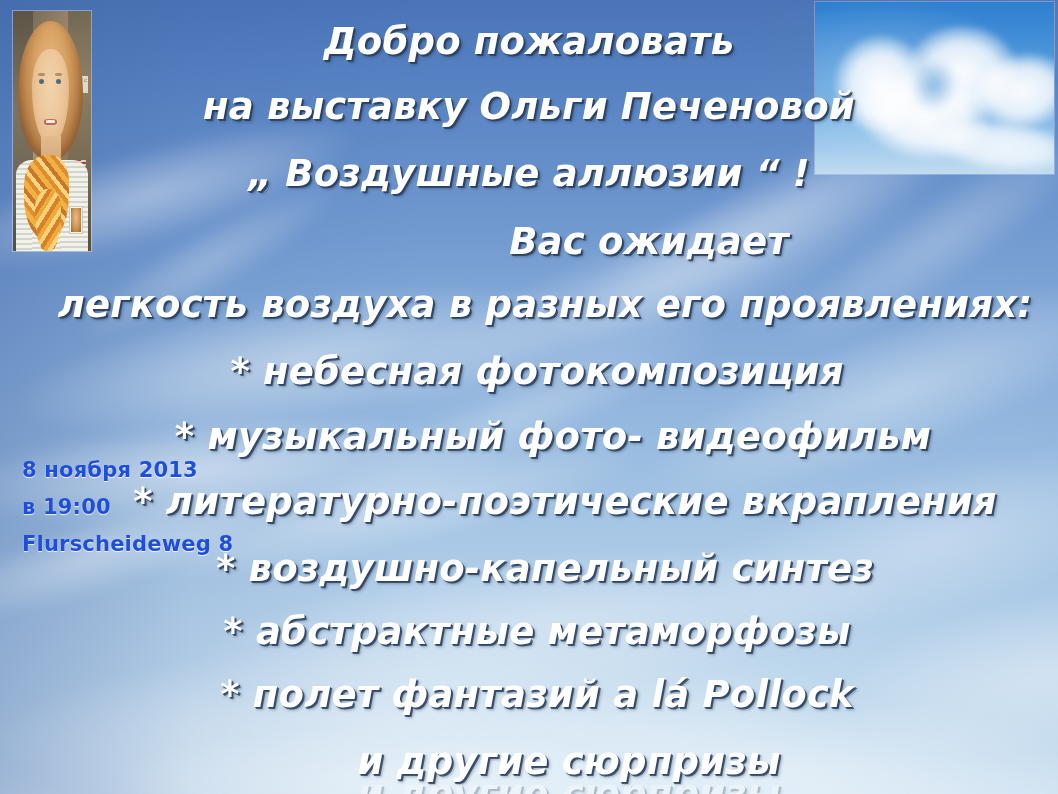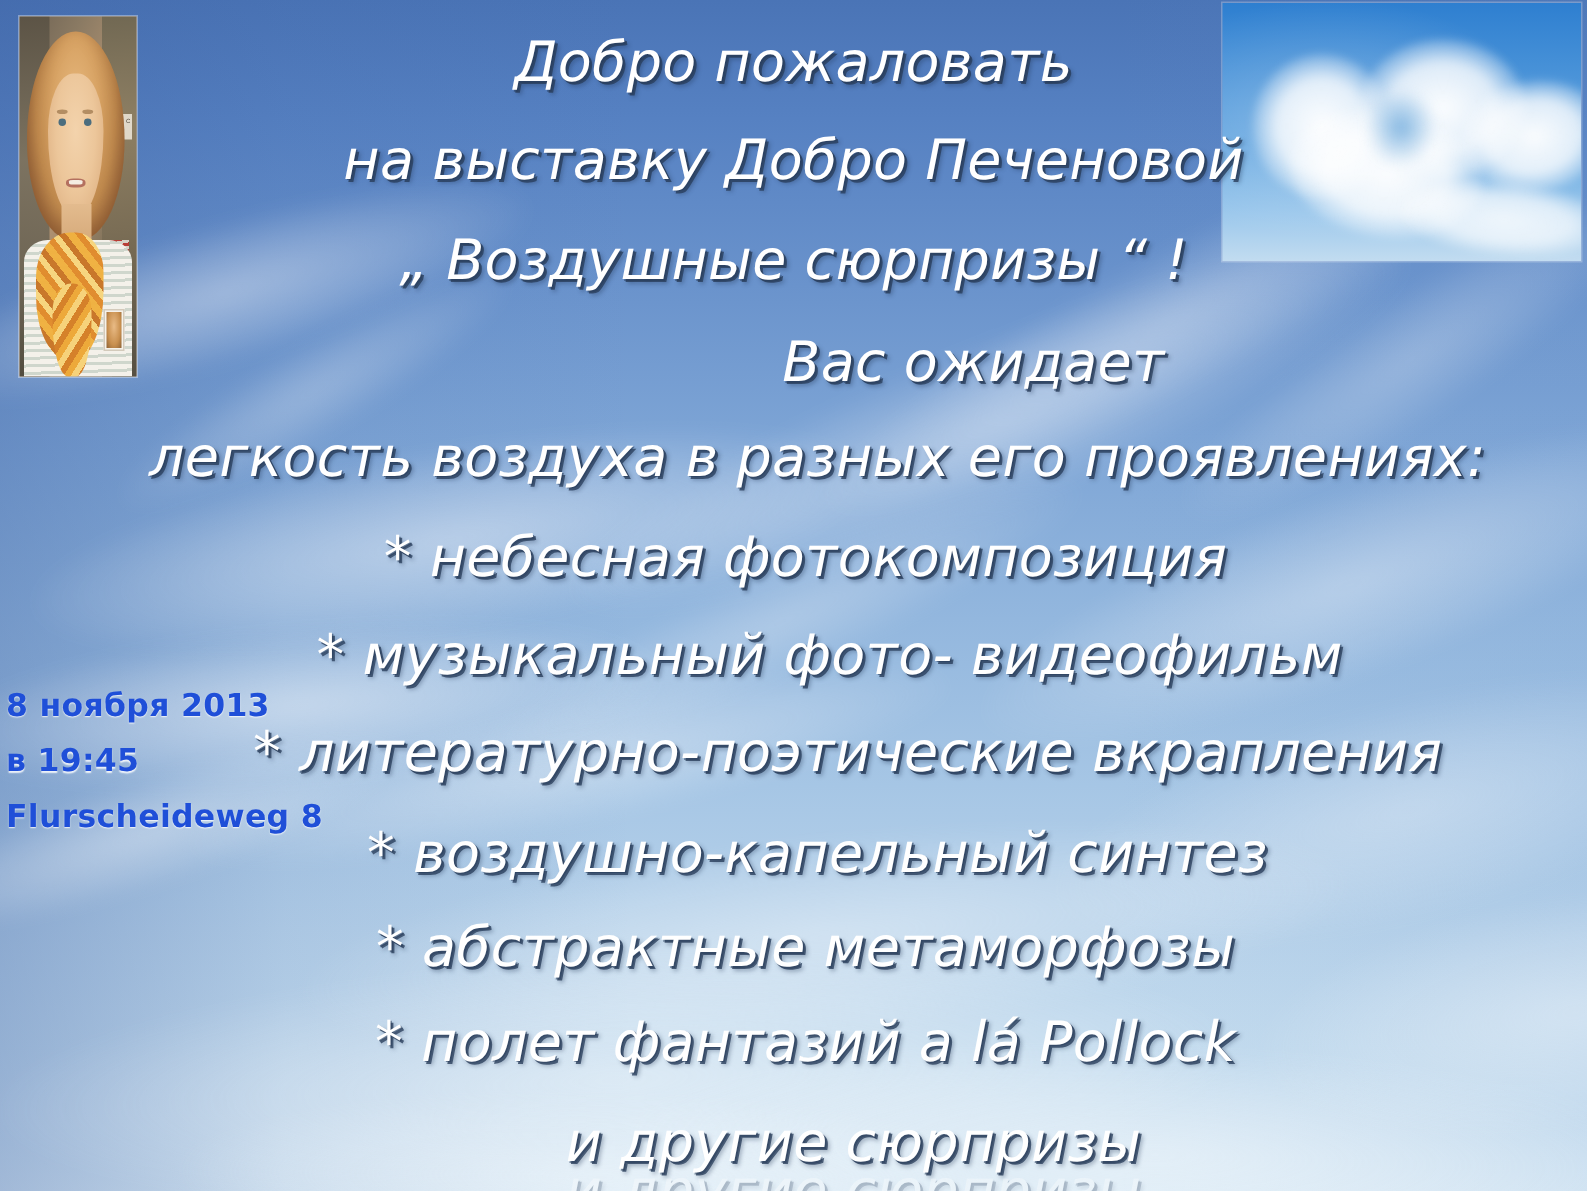--- a/index.html
+++ b/index.html
@@ -186,33 +186,33 @@
   #main-text {
     position: absolute;
     left: 0; top: 0;
     width: 1058px;
     text-align: center;
   }
   .wline {
     color: #ffffff;
     font-family: "DejaVu Sans", sans-serif;
     font-style: italic;
-    font-weight: 400;
+    font-weight: 700;
     white-space: nowrap;
     text-shadow:
        2px 2px 0 rgba(40,60,90,0.78),
        1px 1px 0 rgba(40,60,90,0.55),
        3px 3px 3px rgba(30,50,80,0.35);
     letter-spacing: .2px;
   }
 
   
   #info-block {
     position: absolute;
-    left: 4px;
+    left: 22px;
     top: 452px;
     width: 300px;
     text-align: left;
   }
   .bline {
     color: #1f4fd8;
     font-family: "DejaVu Sans", sans-serif;
     font-weight: 700;
     font-size: 21px;
     line-height: 37px;
@@ -286,37 +286,37 @@
     <div class="hc-shape hl"></div>
     <div class="hc-shape hr"></div>
     <div class="hc-shape hb"></div>
     <div class="hc-shape ht"></div>
     <div class="hc-shape hw"></div>
     <div class="hc-shape hn"></div>
   </div>
 
   <div id="main-text">
     <div class="wline" style="position:absolute;left:0;top:20px;width:1058px;font-size:37px;">Добро пожаловать</div>
-    <div class="wline" style="position:absolute;left:0;top:85px;width:1058px;font-size:37px;">на выставку Добро Печеновой</div>
-    <div class="wline" style="position:absolute;left:0;top:152px;width:1058px;font-size:37px;">„ Воздушные сюрпризы “ !</div>
+    <div class="wline" style="position:absolute;left:0;top:85px;width:1058px;font-size:37px;">на выставку Ольги Печеновой</div>
+    <div class="wline" style="position:absolute;left:0;top:152px;width:1058px;font-size:37px;">„ Воздушные аллюзии “ !</div>
 
     <div class="wline" style="position:absolute;left:0;top:220px;width:1058px;font-size:37px;padding-left:120px;">Вас ожидает</div>
     <div class="wline" style="position:absolute;left:0;top:283px;width:1058px;font-size:37px;padding-left:16px;">легкость воздуха в разных его проявлениях:</div>
 
     <div class="wline" style="position:absolute;left:0;top:350px;width:1058px;font-size:37px;padding-left:8px;">* небесная фотокомпозиция</div>
     <div class="wline" style="position:absolute;left:0;top:415px;width:1058px;font-size:37px;padding-left:24px;">* музыкальный фото- видеофильм</div>
     <div class="wline" style="position:absolute;left:0;top:480px;width:1058px;font-size:37px;padding-left:36px;">* литературно-поэтические вкрапления</div>
     <div class="wline" style="position:absolute;left:0;top:547px;width:1058px;font-size:37px;padding-left:16px;">* воздушно-капельный синтез</div>
     <div class="wline" style="position:absolute;left:0;top:610px;width:1058px;font-size:37px;padding-left:8px;">* абстрактные метаморфозы</div>
     <div class="wline" style="position:absolute;left:0;top:673px;width:1058px;font-size:37px;padding-left:8px;">* полет фантазий a lá Pollock</div>
     <div class="wline" style="position:absolute;left:0;top:740px;width:1058px;font-size:37px;padding-left:40px;">и другие сюрпризы</div>
 
     <div class="wline" style="position:absolute;left:0;top:772px;width:1058px;font-size:37px;padding-left:40px;opacity:.33;">и другие сюрпризы</div>
   </div>
 
   <div id="info-block">
     <div class="bline">8 ноября 2013</div>
-    <div class="bline">в 19:45</div>
+    <div class="bline">в 19:00</div>
     <div class="bline">Flurscheideweg 8</div>
   </div>
 
 
 </div>
 
 </body></html>

